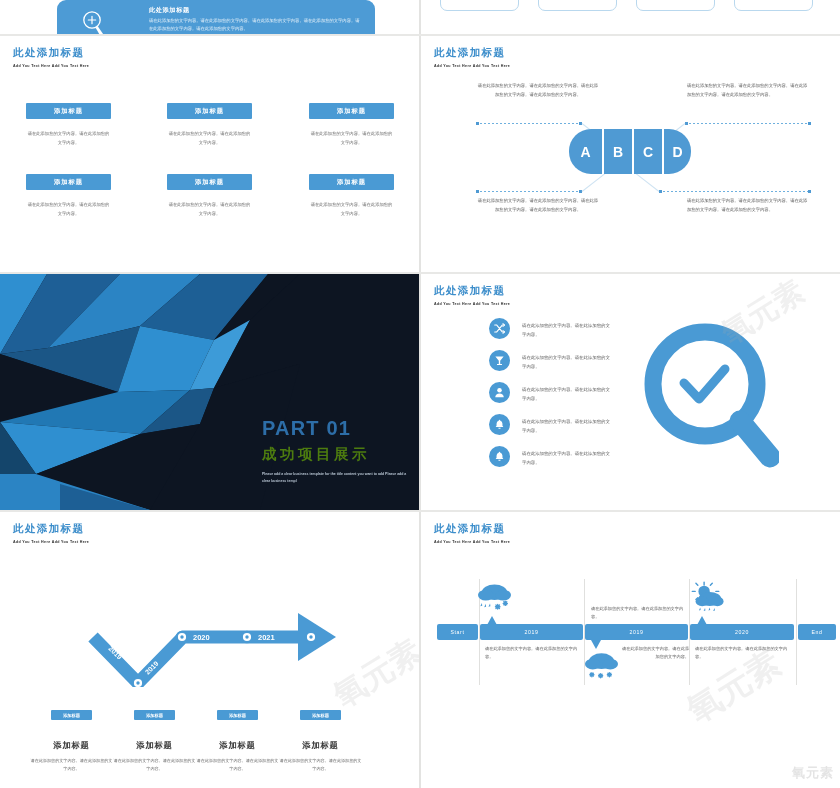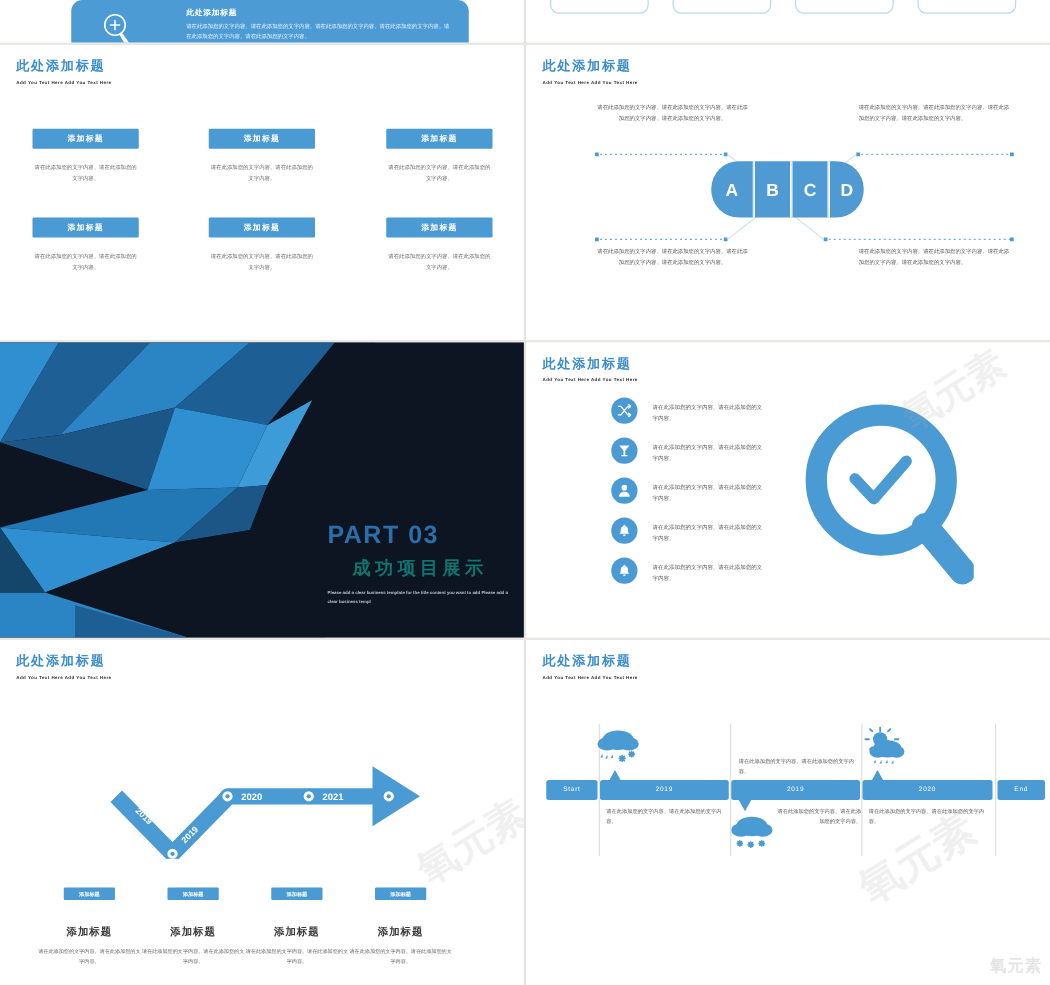--- a/index.html
+++ b/index.html
@@ -113,21 +113,21 @@
 
   
   .s5 { left: 0; top: 274px; width: 419px; height: 236px; background: #0d1522; }
   .s5 svg { position: absolute; left: 0; top: 0; }
   .p5-txt { position: absolute; left: 262px; top: 417px; }
   .p5-num {
     font-size: 20px; font-weight: bold; color: #2d6ea8; letter-spacing: 1.2px;
   }
   .p5-cn {
     margin-top: 5px; font-size: 14.5px; font-weight: bold;
-    color: #0f766e; letter-spacing: 3.5px; text-align: center;
+    color: #4d7c0f; letter-spacing: 3.5px;
   }
   .p5-en {
     margin-top: 7px; width: 148px;
     font-size: 3.5px; line-height: 1.9; color: #b9c6d4; font-weight: bold;
   }
 
   
   .s6 { left: 421px; top: 274px; width: 419px; height: 236px; }
   .ilist { position: absolute; left: 68px; top: 44px; }
   .irow { display: flex; align-items: flex-start; margin-bottom: 10.5px; }
@@ -296,21 +296,21 @@
       <polygon points="140,160 200,150 150,236 36,200" fill="#0d1522"></polygon>
       <polygon points="36,200 150,236 0,236 0,200" fill="#2b84c4"></polygon>
       <polygon points="0,148 36,200 0,200" fill="#14456b"></polygon>
       <polygon points="200,150 214,114 300,90 260,236 150,236" fill="#0d1522"></polygon>
       <polygon points="118,118 140,160 140,160" fill="#1b5686"></polygon>
       <polygon points="0,0 0,0 0,0" fill="none"></polygon>
       <polygon points="60,210 150,236 60,236" fill="#1d5f95"></polygon>
     </svg>
   </div>
   <div class="p5-txt">
-    <div class="p5-num">PART 03</div>
+    <div class="p5-num">PART 01</div>
     <div class="p5-cn">成功项目展示</div>
     <div class="p5-en">Please add a clear business template for the title content you want to add Please add a clear business templ</div>
   </div>
 
   <div class="slide s6">
     <div class="s-head">
       <div class="s-title">此处添加标题</div>
       <div class="s-sub">Add You Text Here Add You Text Here</div>
     </div>
 

